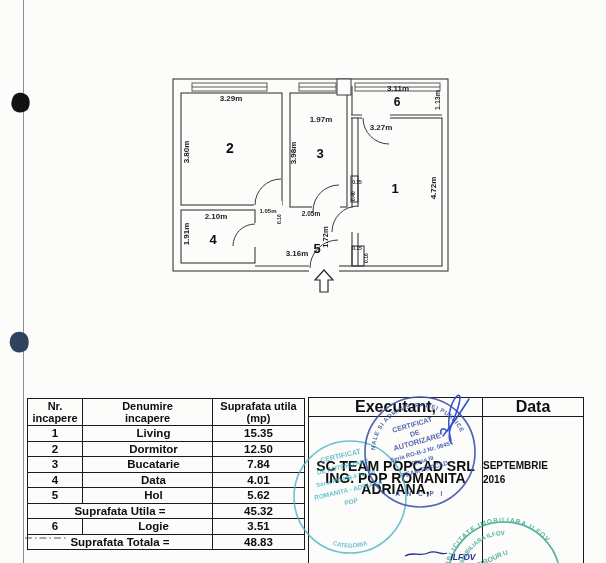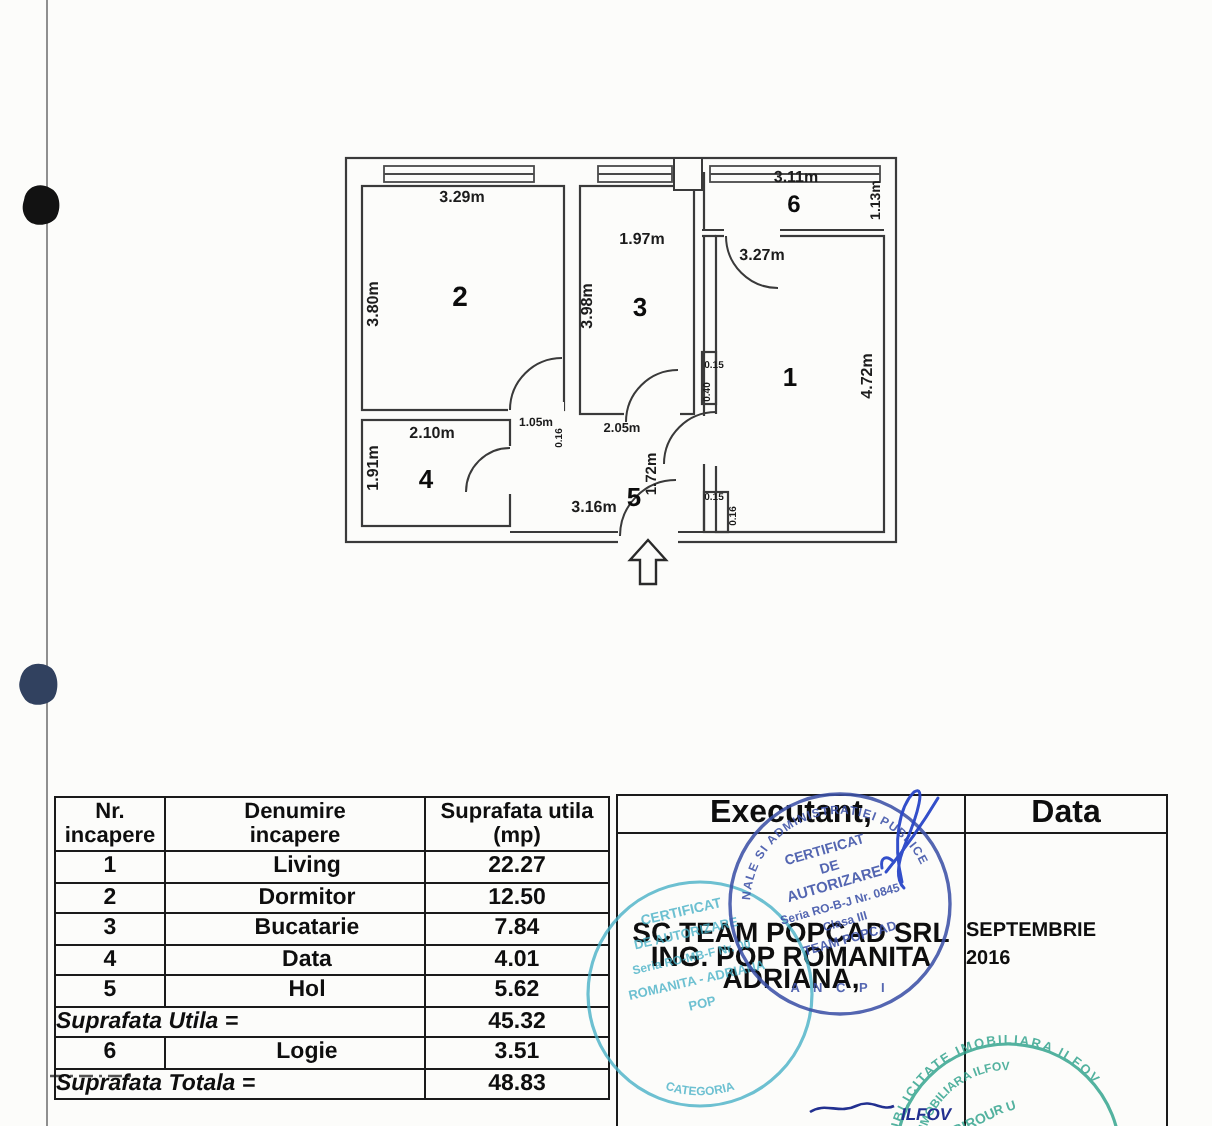--- a/index.html
+++ b/index.html
@@ -13,21 +13,21 @@
   
   table{border-collapse:collapse;table-layout:fixed;position:absolute;z-index:3;background:transparent;}
   #t-left{left:27px;top:398px;width:277px;}
   #t-left td,#t-left th{border:1.4px solid #1a1a1a;padding:0;vertical-align:middle;
     font-weight:700;color:#0e0e0e;}
   #t-left th{font-size:11px;line-height:12px;white-space:pre-line;height:26px;}
   #t-left td{font-size:11.5px;height:14.5px;}
   .c-nr{text-align:center;}
   .c-name{text-align:center;padding-left:12px !important;}
   .c-val{text-align:center;}
-  .c-total{text-align:left;font-size:11.5px;font-style:italic;}
+  .c-total{text-align:center;font-size:11.5px;}
   
   #t-right{left:308px;top:397px;width:275px;}
   #t-right td{border:1.4px solid #1a1a1a;padding:0;vertical-align:top;font-weight:700;color:#0e0e0e;}
   .hdr-cell{font-size:16px;text-align:center;height:15px;vertical-align:middle !important;}
   .exec-body{height:105px;}
   .exec-names{padding-top:44px !important;text-align:center;font-size:14px;line-height:11.5px;}
   .date-body{padding-top:42px !important;text-align:left;font-size:10px;line-height:14px;}
   
   .dim{fill:#1c1c1c;font-weight:600;}
   .room{fill:#0c0c0c;font-weight:700;}
@@ -142,21 +142,21 @@
         <th>Denumire
 incapere</th>
         <th>Suprafata utila
 (mp)</th>
       </tr>
     </thead>
     <tbody id="t-left-body">
         <tr>
           <td class="c-nr">1</td>
           <td class="c-name">Living</td>
-          <td class="c-val">22.27</td>
+          <td class="c-val">15.35</td>
         </tr>
         <tr>
           <td class="c-nr">2</td>
           <td class="c-name">Dormitor</td>
           <td class="c-val">12.50</td>
         </tr>
         <tr>
           <td class="c-nr">3</td>
           <td class="c-name">Bucatarie</td>
           <td class="c-val">7.84</td>

